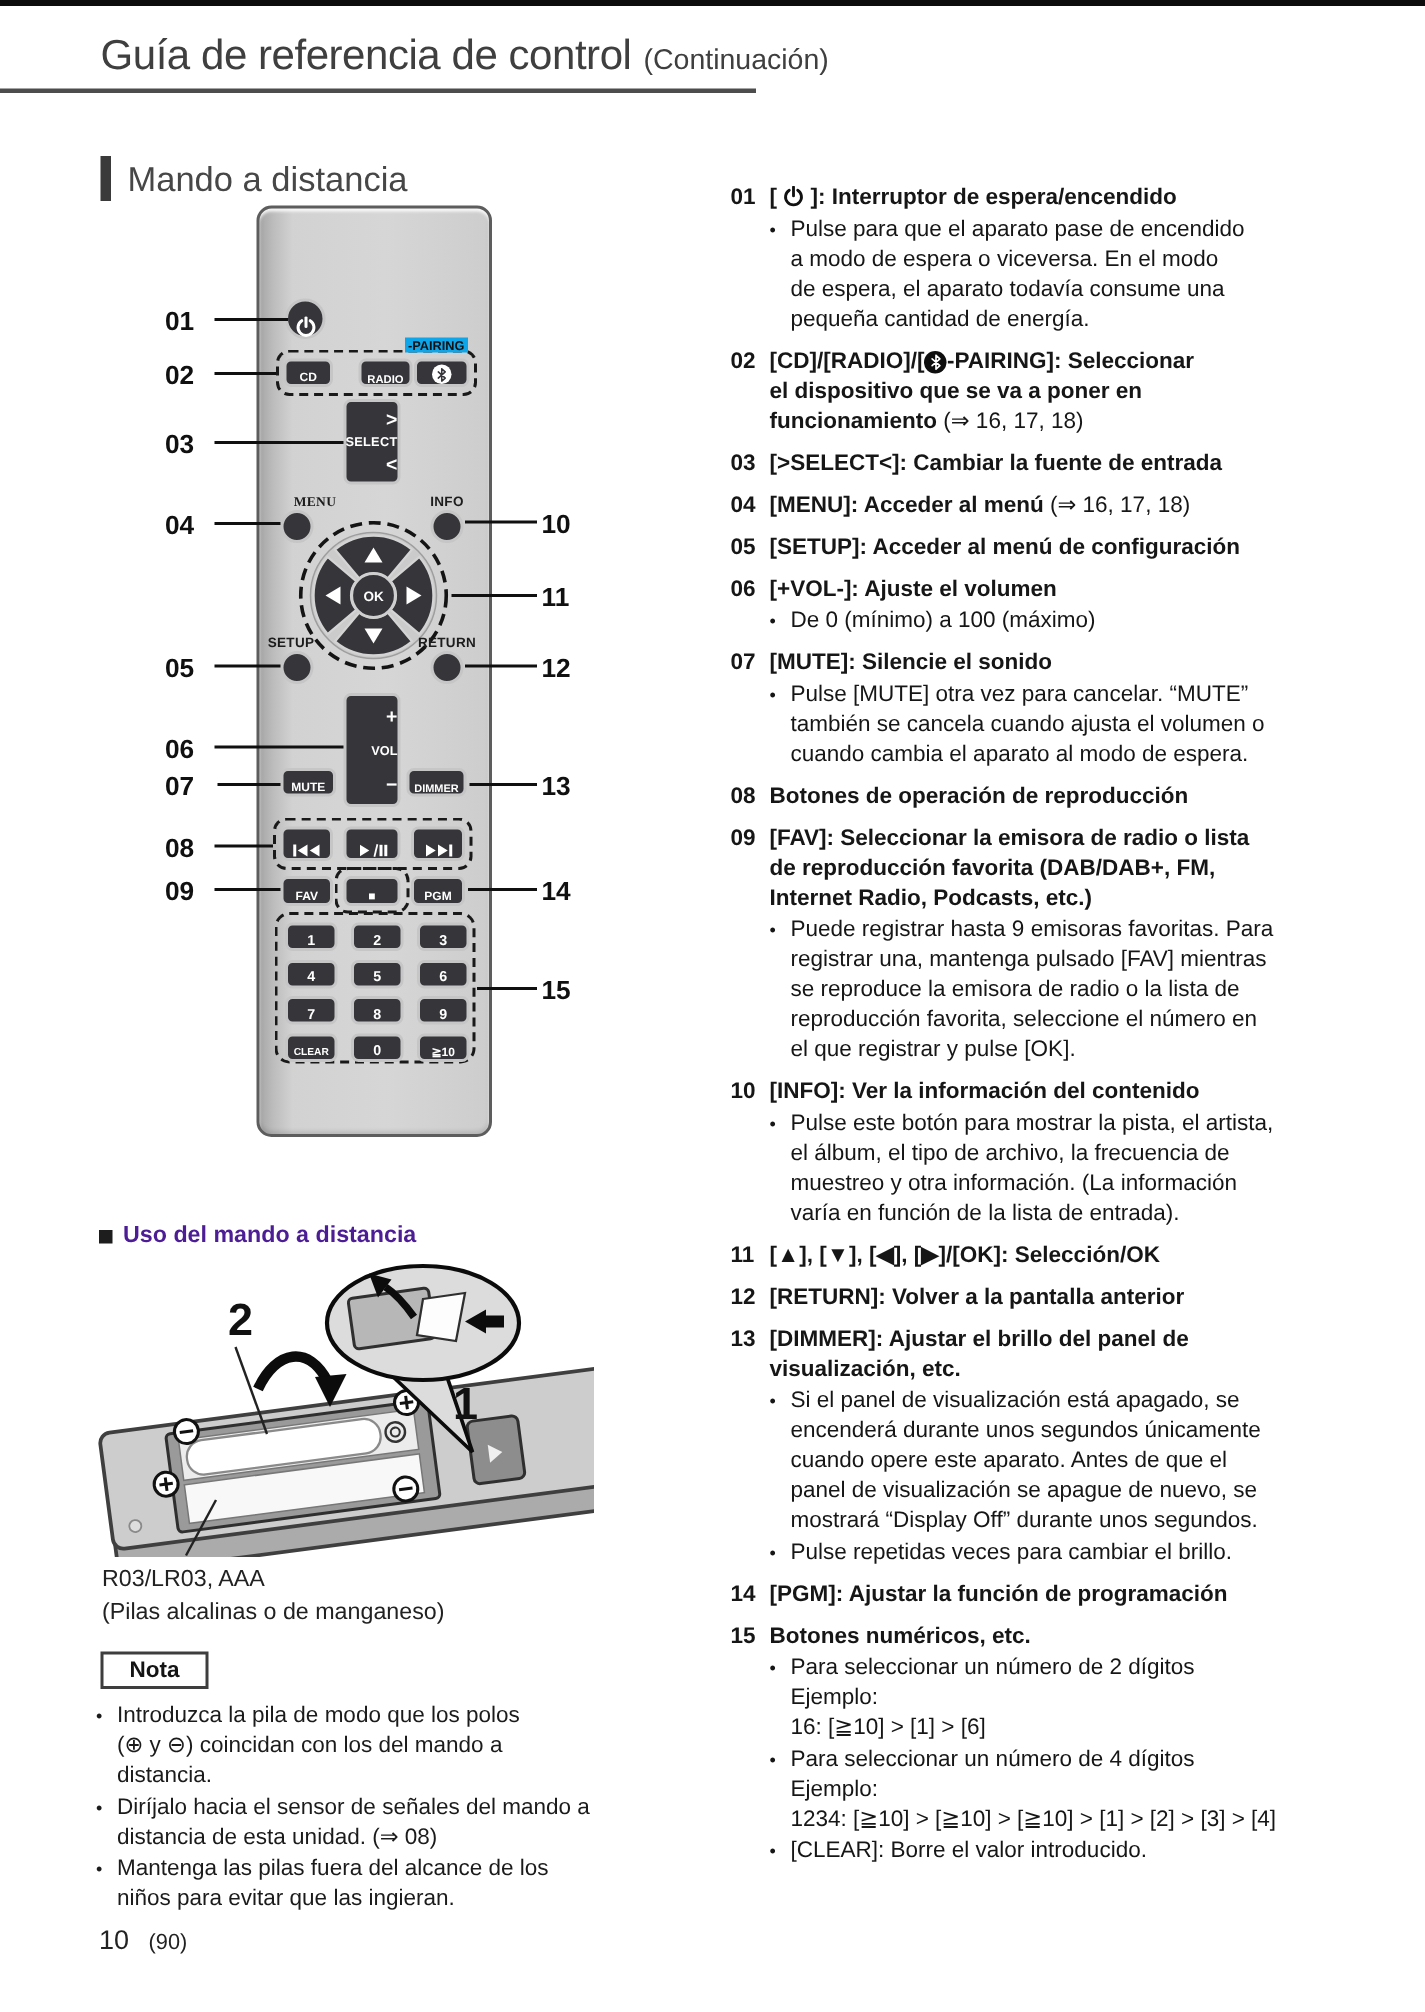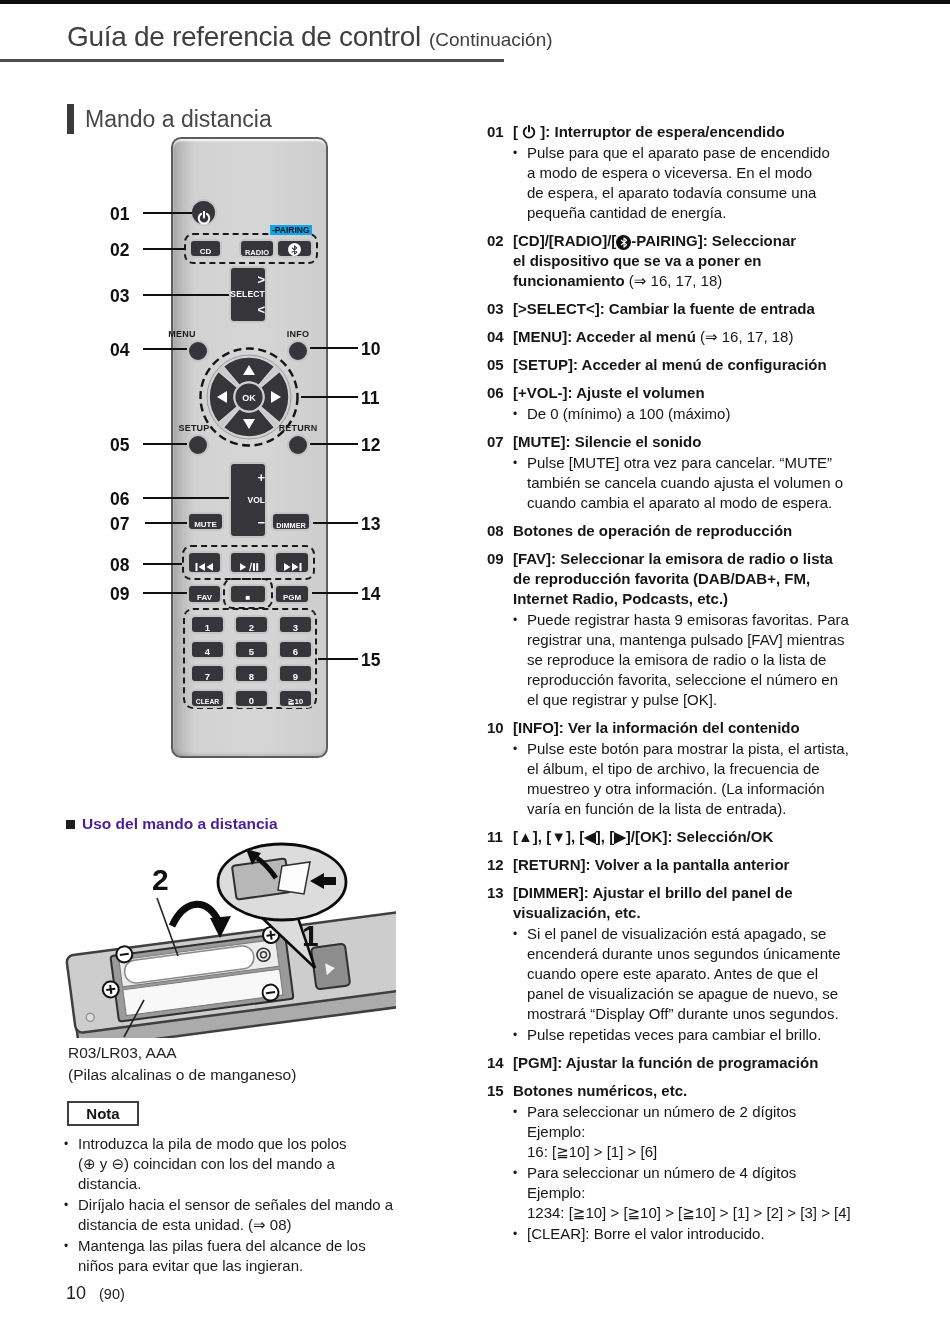--- a/index.html
+++ b/index.html
@@ -129,21 +129,21 @@
         </svg>
       </span>
   </div>
 
   <div class="rbtn select-btn" style="left:229px; top:266px; width:38px; height:57px;">
     <span>&gt;</span>
     <span class="mid">SELECT</span>
     <span>&lt;</span>
   </div>
 
-  <div class="rlabel" style="left:160px; top:329px; width:44px;">MENU</div>
+  <div class="rlabel" style="left:188px; top:329px; width:44px;font-family:Liberation Serif, serif;">MENU</div>
   <div class="rbtn circle" style="left:187px; top:340px; width:22px; height:22px;"></div>
   <div class="rlabel" style="left:276px; top:329px; width:44px;">INFO</div>
   <div class="rbtn circle" style="left:287px; top:340px; width:22px; height:22px;"></div>
 
   <svg style="position:absolute; left:198px; top:346px;" width="102" height="102" viewBox="0 0 102 102">
     <circle cx="51" cy="51" r="48.5" fill="none" stroke="#141414" stroke-width="2.4" stroke-dasharray="8 4.5"></circle>
     <circle cx="51" cy="51" r="42" fill="#cbcbcb" stroke="#9e9e9e" stroke-width="1"></circle>
     <path d="M25.3 20.4 A40 40 0 0 1 76.7 20.4 L60.6 39.5 A15 15 0 0 0 41.4 39.5 Z" fill="#35353a" stroke="#d4d4d4" stroke-width="1.5"></path>
     <path d="M25.3 81.6 A40 40 0 0 0 76.7 81.6 L60.6 62.5 A15 15 0 0 1 41.4 62.5 Z" fill="#35353a" stroke="#d4d4d4" stroke-width="1.5"></path>
     <path d="M20.4 25.3 A40 40 0 0 0 20.4 76.7 L39.5 60.6 A15 15 0 0 1 39.5 41.4 Z" fill="#35353a" stroke="#d4d4d4" stroke-width="1.5"></path>

